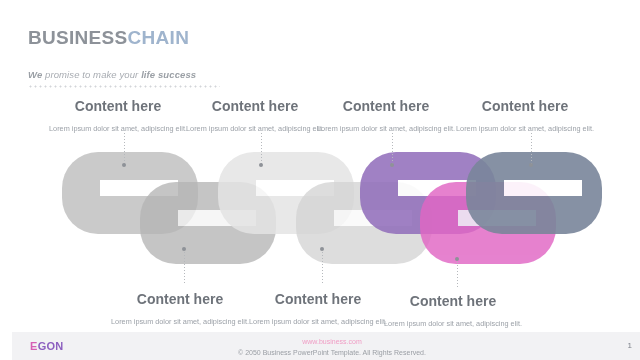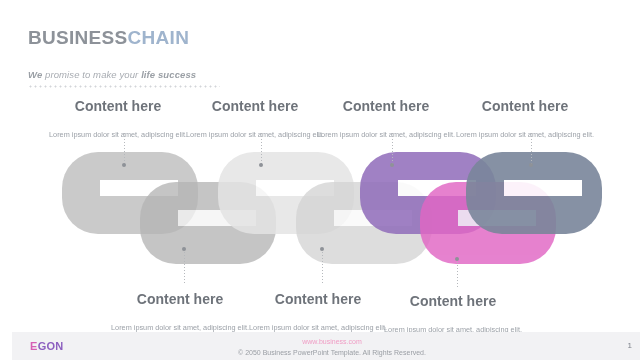--- a/index.html
+++ b/index.html
@@ -40,21 +40,21 @@
   
   .chain { position: absolute; left: 0; top: 0; width: 640px; height: 360px; pointer-events: none; }
 
   
   .callout { position: absolute; width: 150px; text-align: center; }
   .callout .ch {
     font-size: 14px; font-weight: bold; color: #6e737a;
     line-height: 1.2;
   }
   .callout .cb {
-    margin-top: 15px;
+    margin-top: 9px;
     font-size: 7.3px; color: #9ca1a8; line-height: 1.45;
   }
 
   
   .leader {
     position: absolute; width: 1px;
     background-image: linear-gradient(to bottom, #b6b9bd 0 1.4px, transparent 1.4px 3px);
     background-size: 1px 3px;
   }
   .leader-dot {

